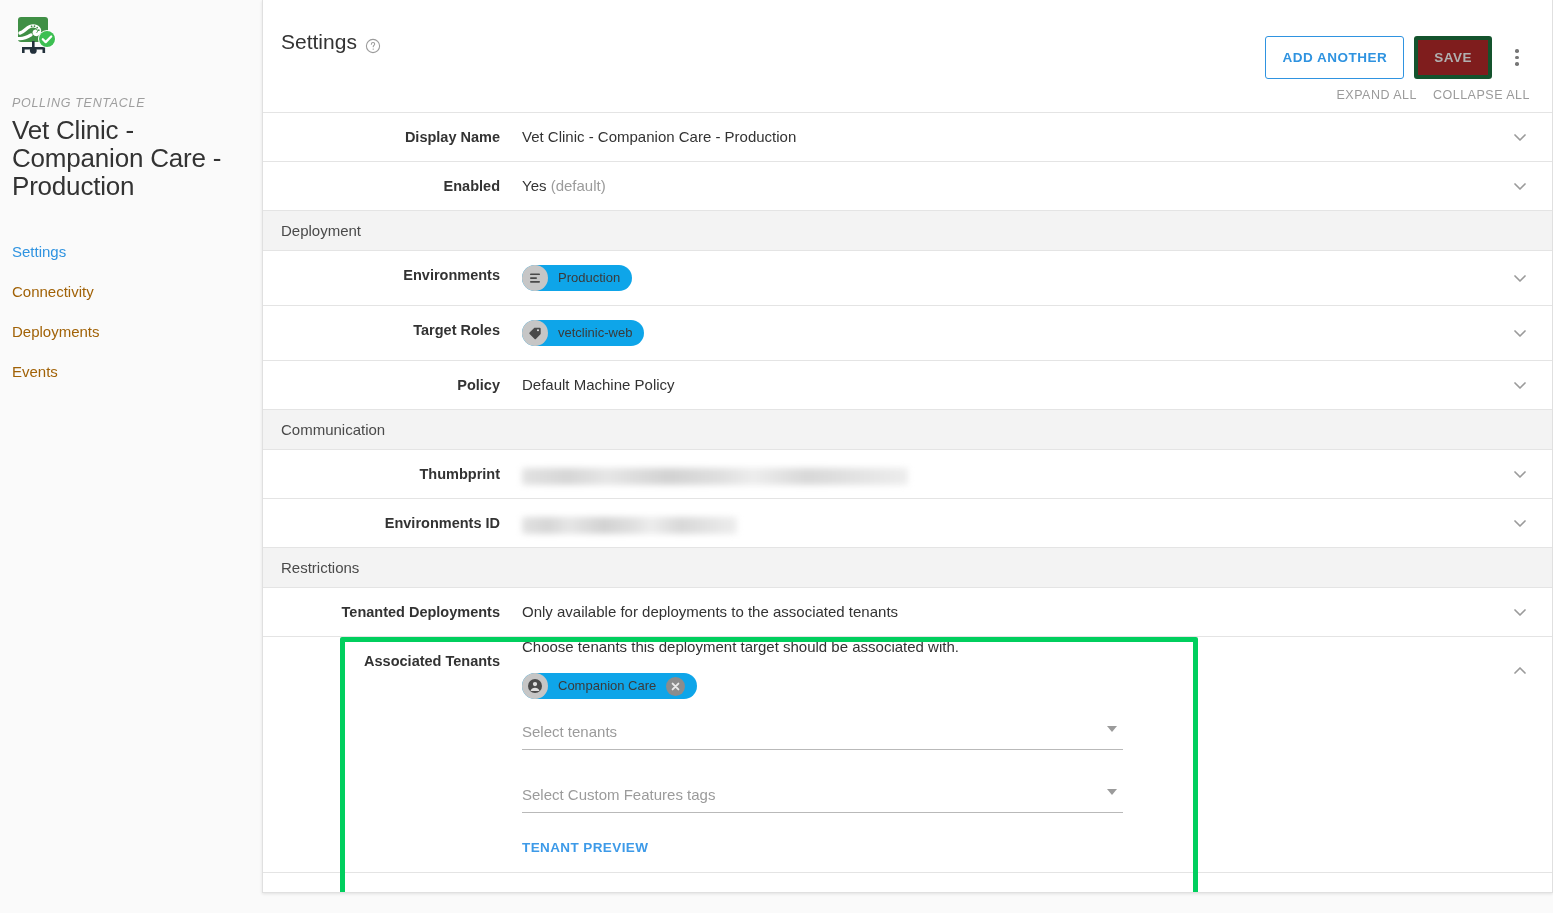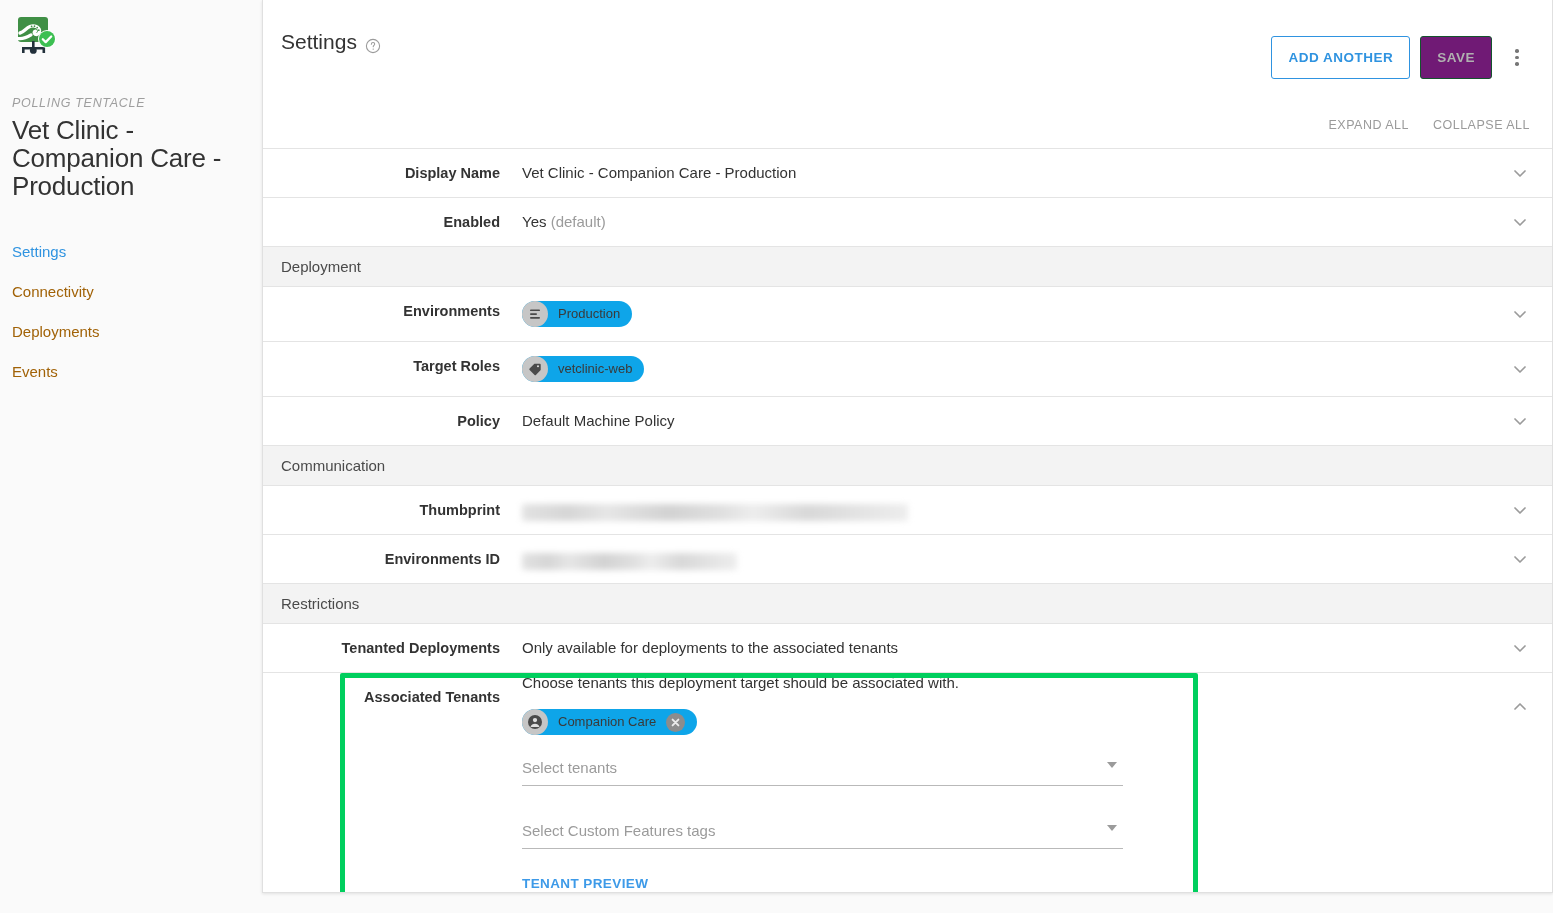--- a/index.html
+++ b/index.html
@@ -83,35 +83,35 @@
     font-family: "Liberation Sans", sans-serif;
     font-size: 13.5px; font-weight: 700; letter-spacing: 0.5px;
     text-transform: uppercase;
     padding: 0 16px; height: 43px; line-height: 33px;
     border-radius: 3px; cursor: pointer; white-space: nowrap;
   }
   .btn-primary {
     color: #2f93e0; background: #ffffff; border: 1px solid #2f93e0;
   }
   .btn-disabled {
-    color: #b0b0b0; background: #701a75; border: 1px solid #14532d; cursor: default;
+    color: #b0b0b0; background: #7f1d1d; border: 4px solid #14532d; cursor: default;
   }
   .kebab {
     width: 26px; height: 34px; display: flex; flex-direction: column;
     align-items: center; justify-content: center; gap: 3px; cursor: pointer;
     margin-left: 2px;
   }
   .kebab span { width: 3.5px; height: 3.5px; border-radius: 50%; background: #777; display: block; }
 
   .expand-bar {
     height: 26px;
-    display: flex; justify-content: flex-end; align-items: flex-start;
-    gap: 24px;
+    display: flex; justify-content: flex-end; align-items: center;
+    gap: 16px;
     padding: 0 22px 0 0;
-    position: relative; top: -4px; margin-top: 36px;
+    position: relative; top: -4px;
   }
   .expand-link {
     font-size: 12.5px; letter-spacing: 0.5px; text-transform: uppercase;
     color: #9a9a9a; cursor: pointer; font-weight: 400;
   }
 
   
   .rows { border-top: 1px solid #e4e4e4; }
   .section-head {
     background: #f3f3f3;

